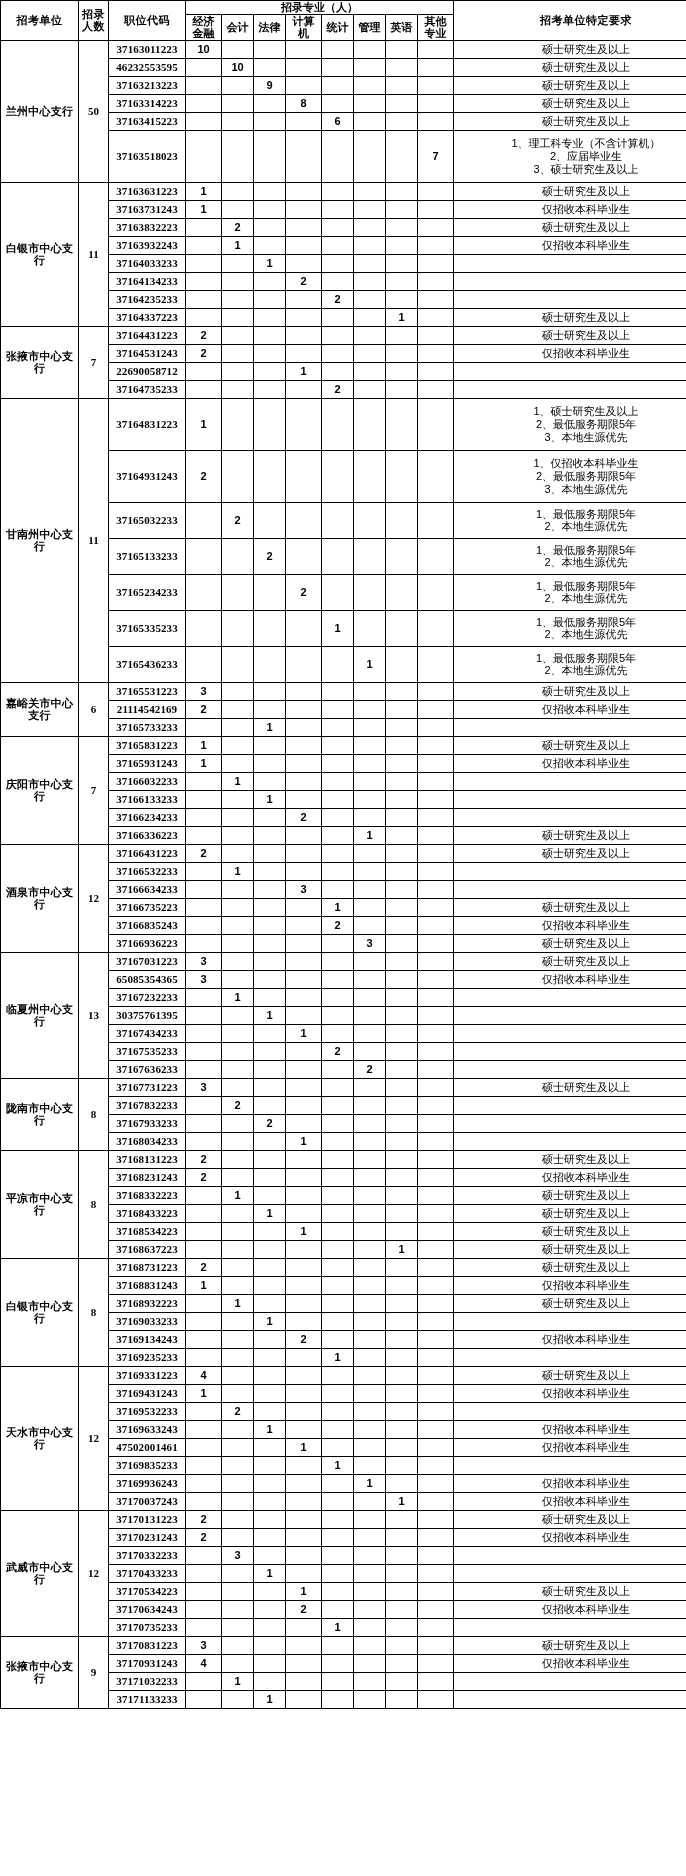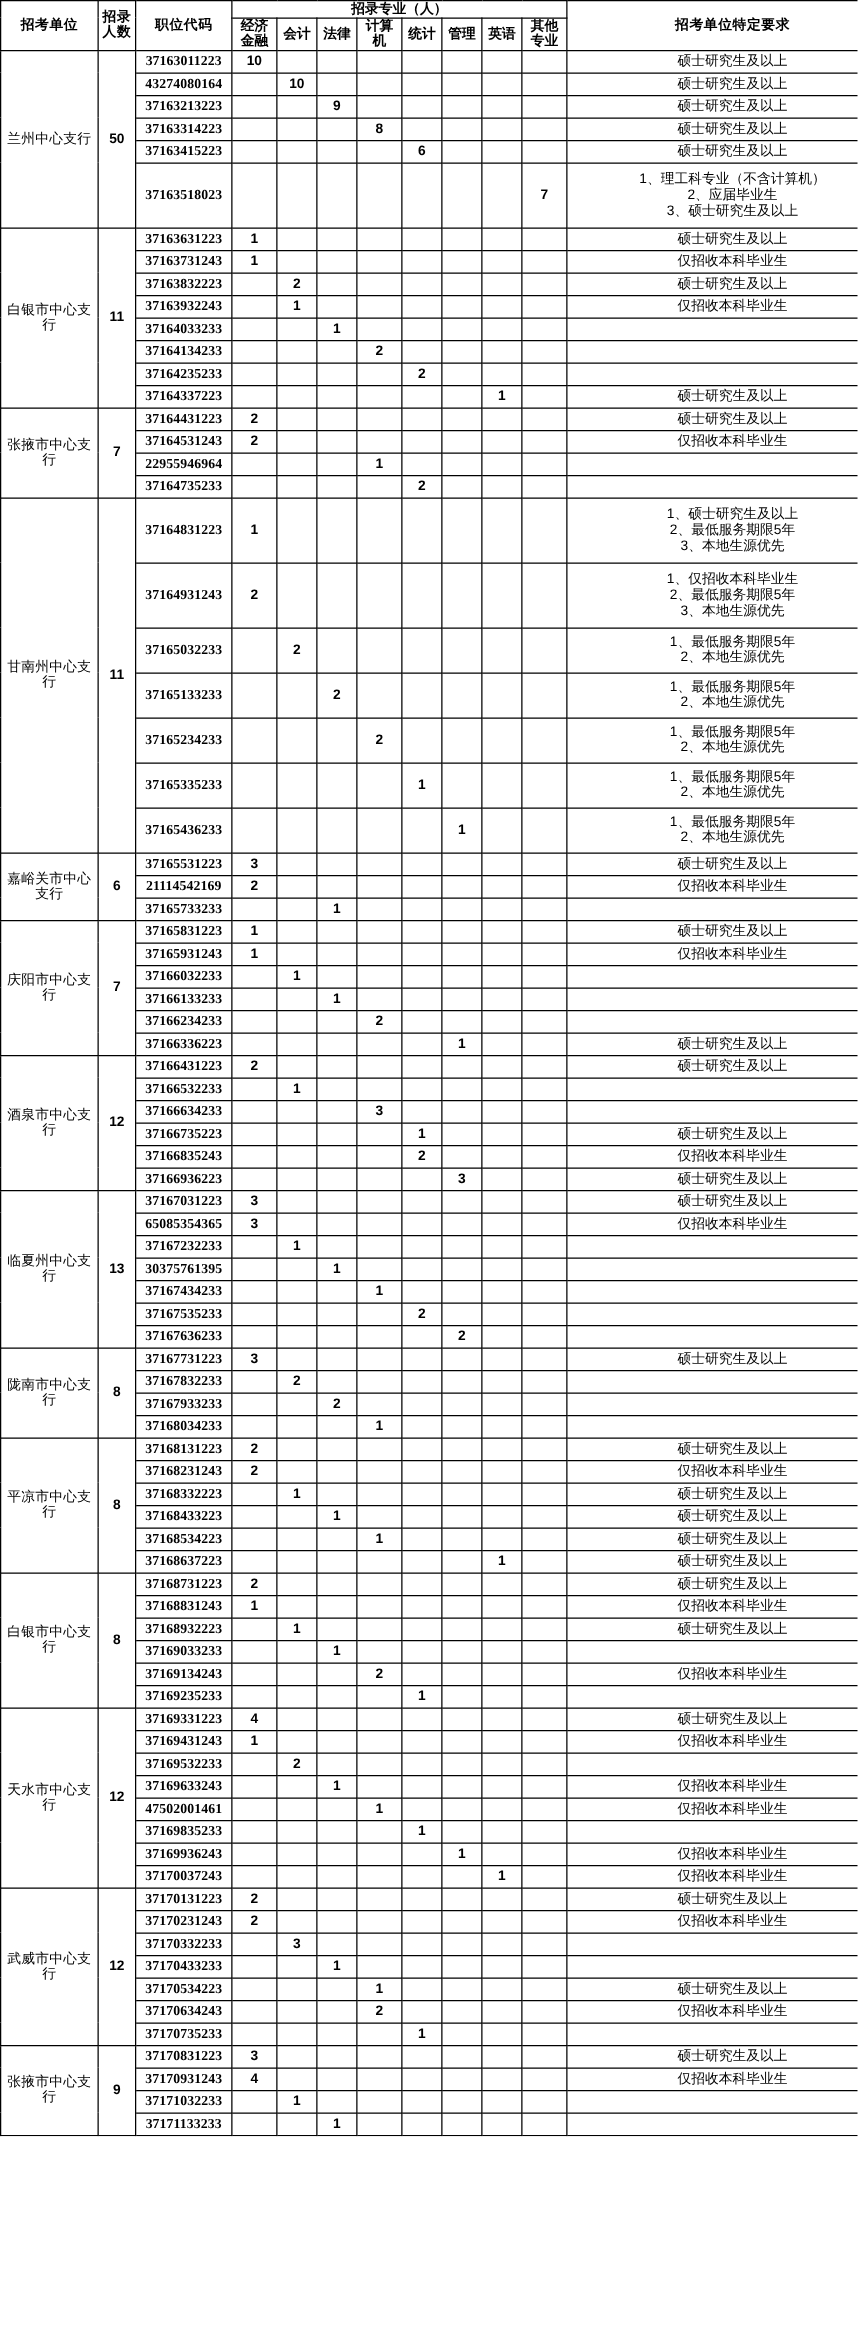--- a/index.html
+++ b/index.html
@@ -38,28 +38,28 @@
     font-size: 12.5px;
   }
   .hdr-sub {
     font-weight: bold;
     font-size: 11px;
     line-height: 1.05;
     padding: 1px 0;
   }
   
   .unit {
-    font-weight: normal;
+    font-weight: bold;
     font-size: 11.5px;
     letter-spacing: .2px;
   }
   .count {
     font-weight: bold;
     font-size: 12px;
-    font-family: Liberation Sans, sans-serif;
+    font-family: Liberation Serif, serif;
   }
   .code {
     font-weight: bold;
     font-size: 11.5px;
     text-align: left;
     padding-left: 3px;
     font-family: "Liberation Serif", serif;
     letter-spacing: .1px;
   }
   .num {
@@ -137,21 +137,21 @@
         <td class="num"></td>
         <td class="num"></td>
         <td class="num"></td>
         <td class="num"></td>
         <td class="num"></td>
         <td class="num"></td>
         <td class="num"></td>
         <td class="req req-serif">硕士研究生及以上</td>
       </tr>
       <tr style="height: 18px;">
-        <td class="code">43274080164</td>
+        <td class="code">46232553595</td>
         <td class="num"></td>
         <td class="num">10</td>
         <td class="num"></td>
         <td class="num"></td>
         <td class="num"></td>
         <td class="num"></td>
         <td class="num"></td>
         <td class="num"></td>
         <td class="req req-serif">硕士研究生及以上</td>
       </tr>
@@ -323,21 +323,21 @@
         <td class="num"></td>
         <td class="num"></td>
         <td class="num"></td>
         <td class="num"></td>
         <td class="num"></td>
         <td class="num"></td>
         <td class="num"></td>
         <td class="req req-serif">仅招收本科毕业生</td>
       </tr>
       <tr style="height: 18px;">
-        <td class="code">22955946964</td>
+        <td class="code">22690058712</td>
         <td class="num"></td>
         <td class="num"></td>
         <td class="num"></td>
         <td class="num">1</td>
         <td class="num"></td>
         <td class="num"></td>
         <td class="num"></td>
         <td class="num"></td>
         <td class="req req-serif"></td>
       </tr>

